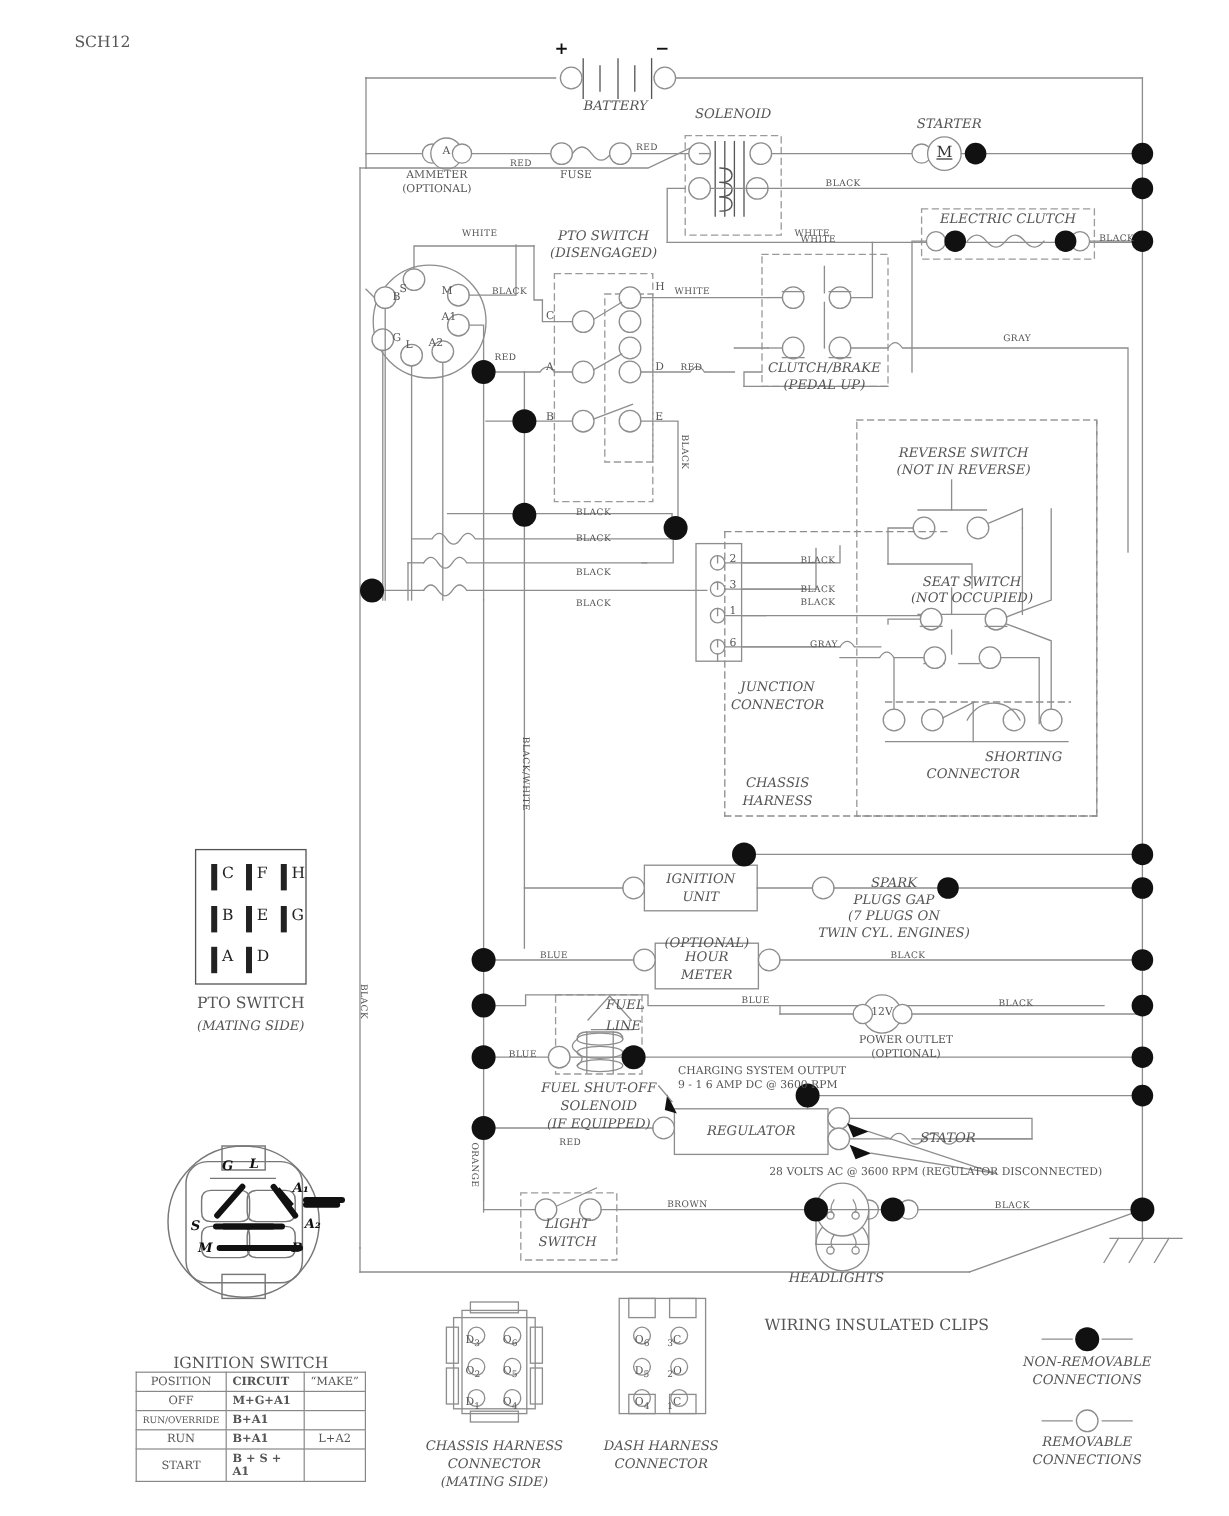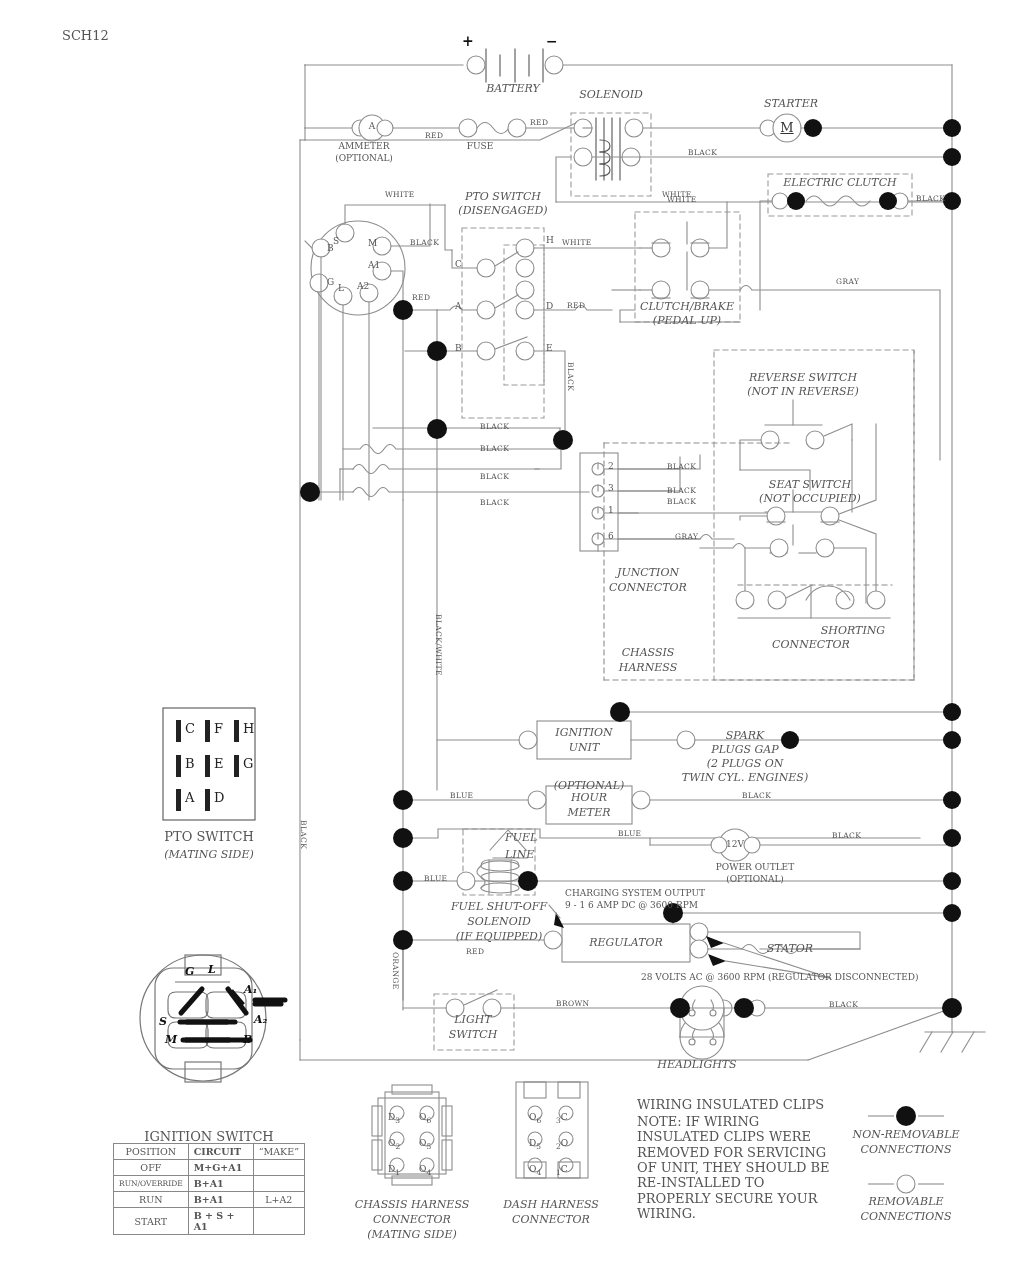--- a/index.html
+++ b/index.html
@@ -535,21 +535,21 @@
 <div class="lbl md ctr" style="left:811px;top:638px;">CONNECTOR</div>
 
 <div class="lbl tiny rot" style="left:443px;top:614px;transform:rotate(90deg);transform-origin:left top;">BLACK/WHITE</div>
 <div class="lbl tiny rot" style="left:308px;top:820px;transform:rotate(90deg);transform-origin:left top;">BLACK</div>
 <div class="lbl tiny rot" style="left:400px;top:952px;transform:rotate(90deg);transform-origin:left top;">ORANGE</div>
 
 <div class="lbl md ctr" style="left:584px;top:726px;">IGNITION</div>
 <div class="lbl md ctr" style="left:584px;top:741px;">UNIT</div>
 <div class="lbl md ctr" style="left:745px;top:729px;">SPARK</div>
 <div class="lbl md ctr" style="left:745px;top:743px;">PLUGS GAP</div>
-<div class="lbl md ctr" style="left:745px;top:757px;">(2 PLUGS ON</div>
+<div class="lbl md ctr" style="left:745px;top:757px;">(7 PLUGS ON</div>
 <div class="lbl md ctr" style="left:745px;top:771px;">TWIN CYL. ENGINES)</div>
 
 <div class="lbl md ctr" style="left:589px;top:779px;">(OPTIONAL)</div>
 <div class="lbl md ctr" style="left:589px;top:791px;">HOUR</div>
 <div class="lbl md ctr" style="left:589px;top:806px;">METER</div>
 <div class="lbl tiny" style="left:450px;top:791px;">BLUE</div>
 <div class="lbl tiny" style="left:742px;top:791px;">BLACK</div>
 
 <div class="lbl md" style="left:505px;top:831px;">FUEL</div>
 <div class="lbl md" style="left:505px;top:848px;">LINE</div>
@@ -641,20 +641,19 @@
 <div class="lbl sm" style="left:529px;top:1112px;">O<sub>6</sub></div>
 <div class="lbl sm" style="left:556px;top:1112px;"><sub>3</sub>C</div>
 <div class="lbl sm" style="left:529px;top:1138px;">D<sub>5</sub></div>
 <div class="lbl sm" style="left:556px;top:1138px;"><sub>2</sub>O</div>
 <div class="lbl sm" style="left:529px;top:1164px;">O<sub>4</sub></div>
 <div class="lbl sm" style="left:556px;top:1164px;"><sub>1</sub>C</div>
 <div class="lbl md ctr" style="left:551px;top:1198px;">DASH HARNESS</div>
 <div class="lbl md ctr" style="left:551px;top:1213px;">CONNECTOR</div>
 
 <div class="lbl lg" style="left:637px;top:1097px;">WIRING INSULATED CLIPS</div>
-<div class="lbl lg" style="left:637px;top:1114px;width:205px;white-space:normal;line-height:1.18;">NOTE:  IF WIRING INSULATED CLIPS WERE REMOVED FOR SERVICING OF UNIT, THEY SHOULD BE RE-INSTALLED TO PROPERLY SECURE YOUR WIRING.</div>
 
 <div class="lbl md ctr" style="left:906px;top:1128px;">NON-REMOVABLE</div>
 <div class="lbl md ctr" style="left:906px;top:1143px;">CONNECTIONS</div>
 <div class="lbl md ctr" style="left:906px;top:1195px;">REMOVABLE</div>
 <div class="lbl md ctr" style="left:906px;top:1210px;">CONNECTIONS</div>
 
 </div>
 
 </body></html>

